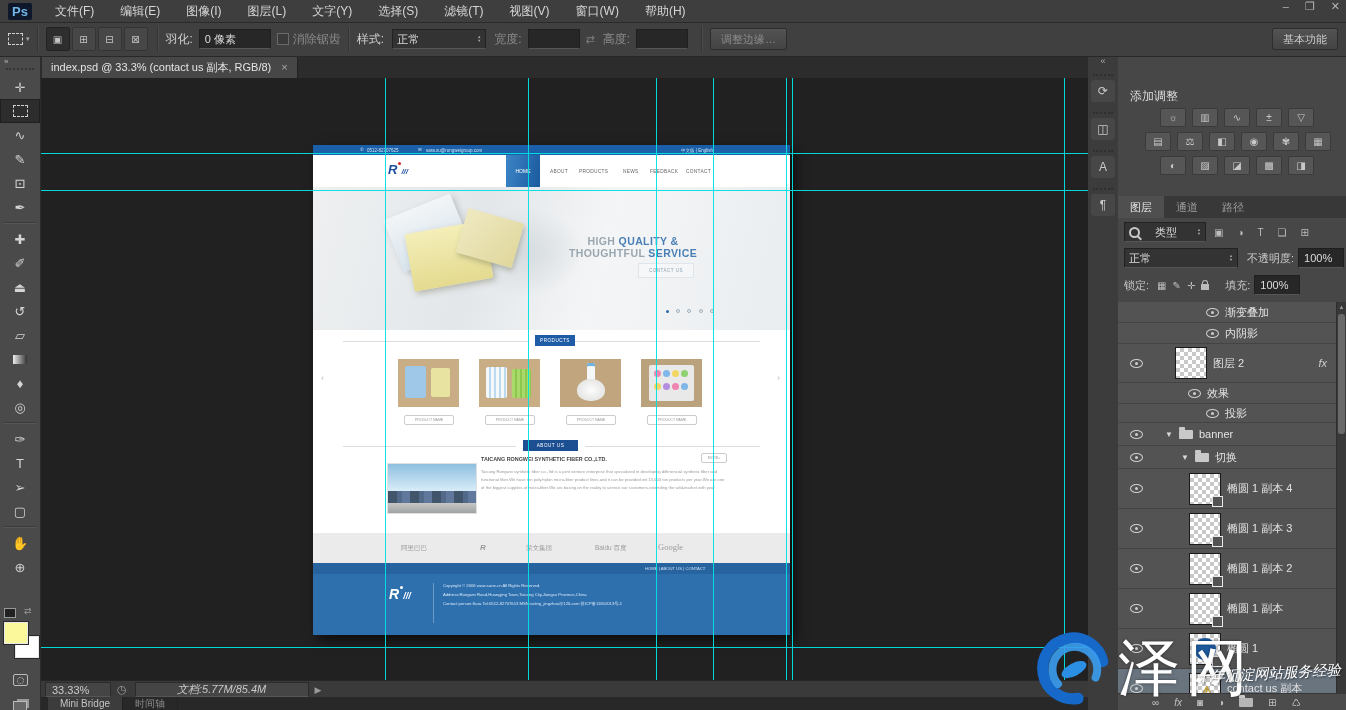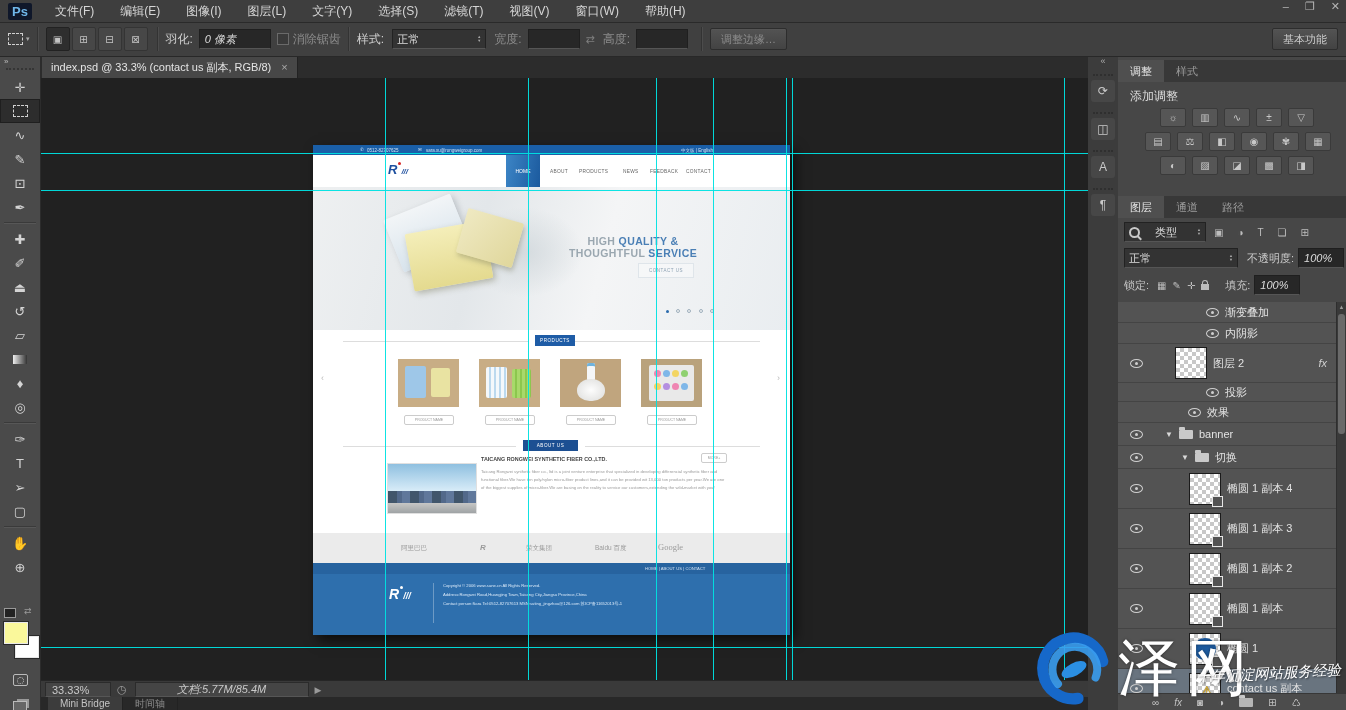--- a/index.html
+++ b/index.html
@@ -14,21 +14,21 @@
   .menu-item{padding:0 13px;height:22px;line-height:22px;cursor:default;}
   .winctl{position:absolute;right:6px;top:0;display:flex;gap:16px;color:#b5b5b5;font-size:11px;}
   #optionsbar{left:0;top:22px;width:1346px;height:34px;background:#404040;border-bottom:1px solid #282828;
               display:flex;align-items:center;color:#cfcfcf;font-size:12px;z-index:19;}
   .sep{width:1px;height:24px;background:#333;border-right:1px solid #4c4c4c;margin:0 7px;}
   .marquee-box{display:inline-block;width:13px;height:10px;border:1px dashed #d0d0d0;}
   .modebtn{width:22px;height:22px;display:flex;align-items:center;justify-content:center;color:#c4c4c4;
            font-size:10px;border:1px solid #343434;background:#474747;border-radius:2px;margin-right:2px;}
   .modebtn.pressed{background:#2e2e2e;border-color:#222;}
   .field{background:#272727;border:1px solid #1f1f1f;border-bottom-color:#555;height:18px;color:#ddd;
-         display:flex;align-items:center;padding:0 5px;font-size:11px;border-radius:1px;font-style:italic;}
+         display:flex;align-items:center;padding:0 5px;font-size:11px;border-radius:1px;}
   .drop{background:#333;border:1px solid #222;border-bottom-color:#555;height:18px;color:#ddd;display:flex;
         align-items:center;justify-content:space-between;padding:0 4px;font-size:11px;border-radius:1px;}
   .spin{display:inline-flex;flex-direction:column;font-size:4px;line-height:4px;color:#aaa;margin-left:5px;}
   .spin::before{content:"▲";} .spin::after{content:"▼";}
   .raisedbtn{background:linear-gradient(#535353,#434343);border:1px solid #2d2d2d;box-shadow:0 1px 0 #555 inset;
              color:#c9c9c9;height:20px;display:flex;align-items:center;padding:0 10px;font-size:11px;border-radius:2px;}
   .chk{width:10px;height:10px;border:1px solid #6a6a6a;background:#3a3a3a;display:inline-block;margin-right:4px;}
   .dim{color:#8b8b8b;}
   #tabbar{left:40px;top:56px;width:1048px;height:22px;background:#2c2c2c;z-index:18;}
   #doctab{position:absolute;left:2px;top:0;height:22px;background:#474747;border-right:1px solid #222;
@@ -365,24 +365,20 @@
       <div class="railgrip" style="top:56px;"></div>
       <div class="railico" style="top:62px;">◫</div>
       <div class="railgrip" style="top:94px;"></div>
       <div class="railico" style="top:100px;">A</div>
       <div class="railgrip" style="top:132px;"></div>
       <div class="railico" style="top:138px;">¶</div>
     </div>
 
     <div id="dock">
 
-      <div class="ptabs" style="top:4px;">
-        <span class="ptab active">调整</span>
-        <span class="ptab">样式</span>
-      </div>
       <div class="abs" style="left:12px;top:32px;color:#dcdcdc;font-size:12px;">添加调整</div>
       <div class="abs" style="left:42px;top:52px;display:flex;gap:6px;">
         <span class="adjico">☼</span>
         <span class="adjico">▥</span>
         <span class="adjico">∿</span>
         <span class="adjico">±</span>
         <span class="adjico">▽</span>
       </div>
       <div class="abs" style="left:27px;top:76px;display:flex;gap:6px;">
         <span class="adjico">▤</span>
@@ -443,27 +439,27 @@
         <div class="lrow" style="height:20px;padding-left:88px;">
           <span class="eye"></span>
           <span>内阴影</span>
         </div>
         <div class="lrow" style="height:38px;padding-left:12px;">
           <span class="eye"></span>
           <span class="checker thumb" style="margin-left:26px;"></span>
           <span>图层 2</span>
           <span style="position:absolute;right:10px;font-style:italic;color:#cfcfcf;">fx</span>
         </div>
+        <div class="lrow" style="height:20px;padding-left:70px;">
+          <span class="eye"></span>
+          <span>效果</span>
+        </div>
         <div class="lrow" style="height:18px;padding-left:88px;">
           <span class="eye"></span>
           <span>投影</span>
-        </div>
-        <div class="lrow" style="height:20px;padding-left:70px;">
-          <span class="eye"></span>
-          <span>效果</span>
         </div>
         <div class="lrow" style="height:22px;padding-left:12px;">
           <span class="eye"></span>
           <span class="tri" style="margin-left:16px;">▼</span>
           <span class="folder"></span>
           <span>banner</span>
         </div>
         <div class="lrow" style="height:22px;padding-left:12px;">
           <span class="eye"></span>
           <span class="tri" style="margin-left:32px;">▼</span>

